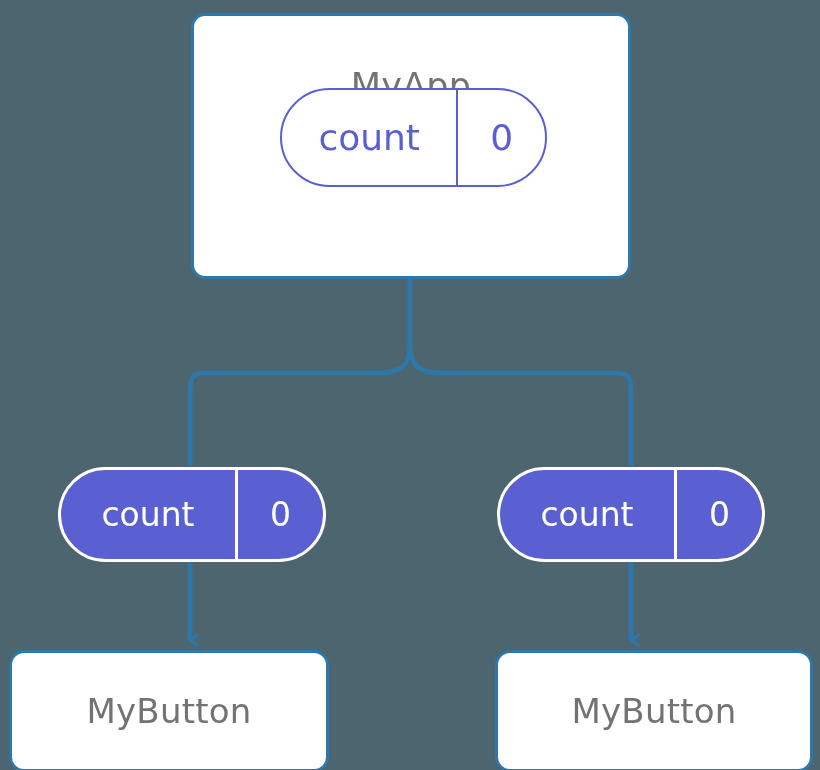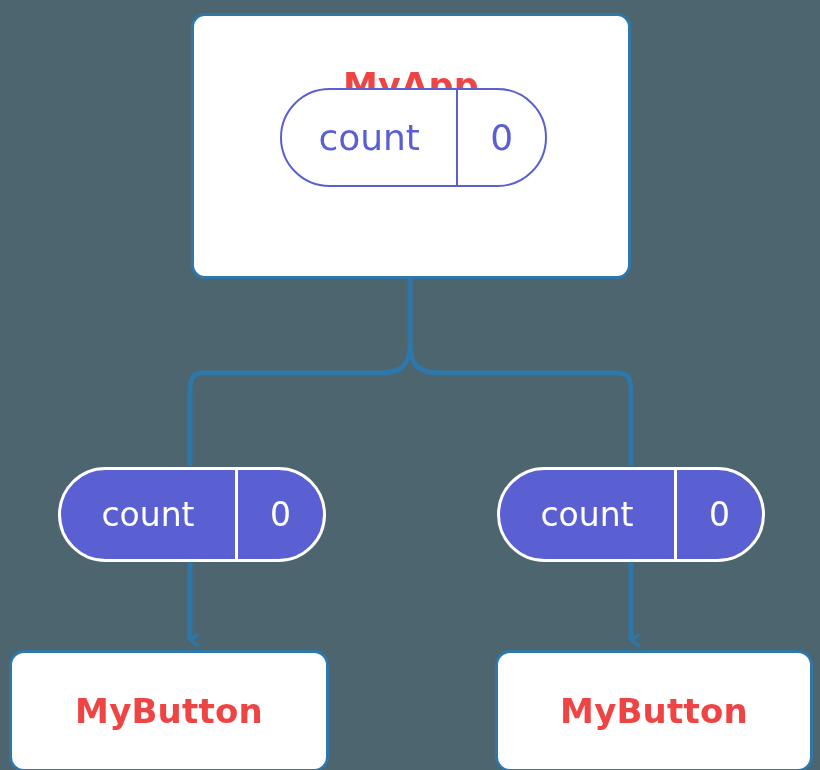--- a/index.html
+++ b/index.html
@@ -34,23 +34,23 @@
     background: #ffffff;
     border: 3px solid #2e77a8;
     border-radius: 14px;
     box-sizing: border-box;
     display: flex;
     flex-direction: column;
     align-items: center;
     z-index: 2;
   }
   .comp-title {
-    color: #ef4444;
+    color: #737373;
     font-size: 35px;
-    font-weight: 700;
+    font-weight: 400;
     letter-spacing: 0.2px;
     line-height: 1;
     white-space: nowrap;
   }
 
   
   #node-myapp {
     left: 191px;
     top: 13px;
     width: 440px;

